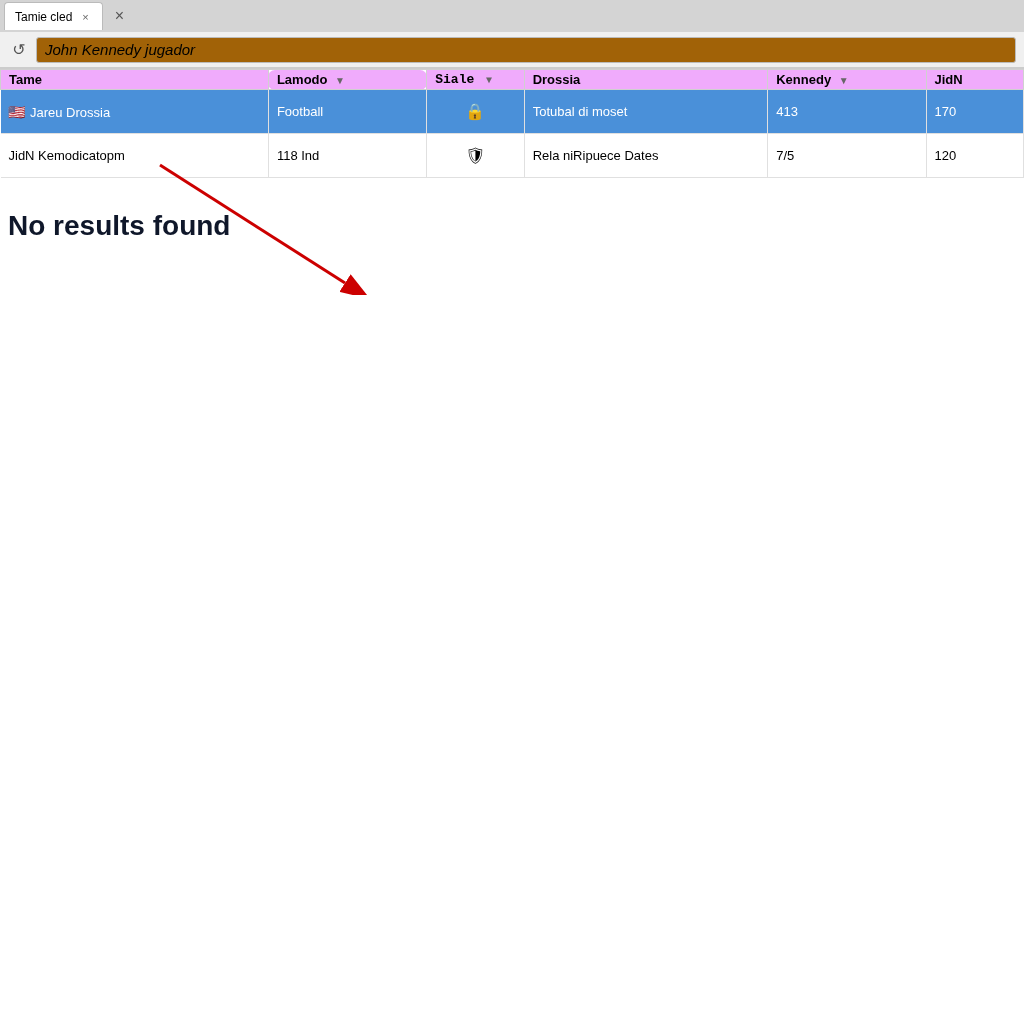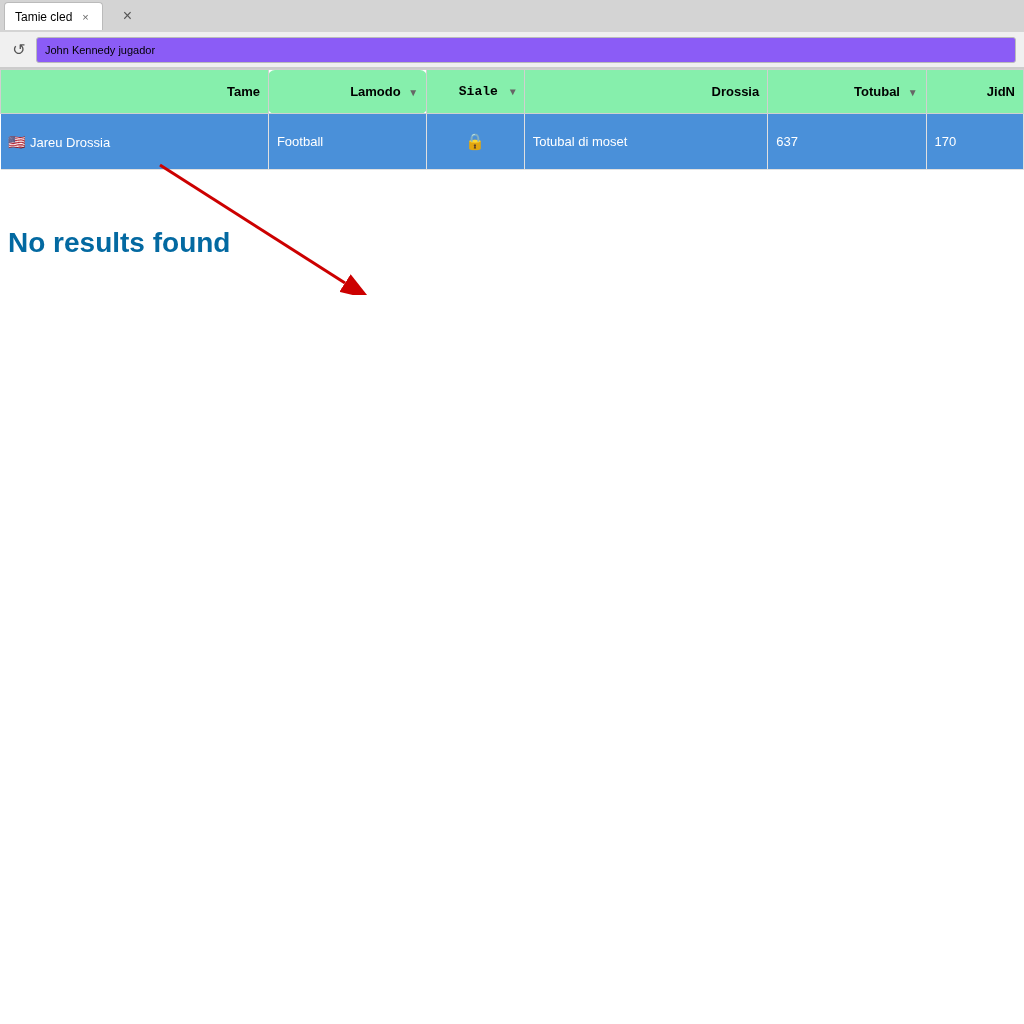--- a/index.html
+++ b/index.html
@@ -18,21 +18,21 @@
       background: #e8e8e8;
       border-bottom: 1px solid #ccc;
     }
 
     .tab-bar {
       display: flex;
       align-items: center;
       background: #d4d4d4;
       height: 32px;
       padding: 0 4px;
-      gap: 12px;
+      gap: 4px;
     }
 
     .tab {
       display: flex;
       align-items: center;
       background: #f0f0f0;
       border: 1px solid #bbb;
       border-bottom: none;
       border-radius: 4px 4px 0 0;
       padding: 4px 10px;
@@ -91,42 +91,43 @@
       align-items: center;
       justify-content: center;
     }
 
     .address-input {
       flex: 1;
       height: 26px;
       border: 1px solid #bbb;
       border-radius: 3px;
       padding: 2px 8px;
-      font-size: 11px;
-      background: #8b5cf6;
+      font-size: 15px;
+      background: #a16207;
       outline: none;
+      font-style: italic;
     }
 
     
     .table-container {
       width: 100%;
       overflow: hidden;
     }
 
     table {
       width: 100%;
       border-collapse: collapse;
       table-layout: fixed;
     }
 
     thead th {
-      background: #86efac;
+      background: #f0abfc;
       border: 1px solid #d0d0d0;
-      padding: 14px 8px;
-      text-align: right;
+      padding: 2px 8px;
+      text-align: left;
       font-weight: bold;
       font-size: 13px;
       white-space: nowrap;
       overflow: hidden;
     }
 
     .col-tame { width: 220px; }
     .col-lamodo { width: 130px; border-radius: 7px; }
     .col-siale { width: 80px; font-family: Liberation Mono, monospace; }
     .col-caraions { width: 200px; }
@@ -146,44 +147,44 @@
     tbody tr.highlighted {
       background: #4a90d9;
       color: #fff;
     }
 
     tbody tr.normal {
       background: #fff;
     }
 
     tbody td {
-      padding: 18px 8px;
+      padding: 12px 8px;
       border-right: 1px solid #e0e0e0;
       white-space: nowrap;
       overflow: hidden;
       text-overflow: ellipsis;
     }
 
     
     .annotation-layer {
       position: absolute;
       top: 0;
       left: 0;
       width: 100%;
       height: 100%;
       pointer-events: none;
     }
 
     .no-results-text {
       position: absolute;
-      top: 227px;
+      top: 210px;
       left: 8px;
       font-size: 28px;
       font-weight: bold;
-      color: #0369a1;
+      color: #0f172a;
     }
 
     .arrow-svg {
       position: absolute;
       top: 155px;
       left: 150px;
       pointer-events: none;
     }
   </style>
 </head>
@@ -215,36 +216,44 @@
           <span class="sort-arrow">▼</span>
         </th>
         <th class="col-siale">
           <span>Siale</span>
           <span class="sort-arrow">▼</span>
         </th>
         <th class="col-caraions">
           <span>Drossia</span>
         </th>
         <th class="col-sensra">
-          <span>Totubal</span>
+          <span>Kennedy</span>
           <span class="sort-arrow">▼</span>
         </th>
         <th class="col-licar">
           <span>JidN</span>
         </th>
       </tr>
     </thead>
     <tbody id="table-body">
     <tr class="highlighted">
           <td><span style="margin-right: 4px; font-size: 14px;">🇺🇸</span><span>Jareu Drossia</span></td>
           <td>Football</td>
           <td style="text-align: center; font-size: 16px;">🔒</td>
           <td>Totubal di moset</td>
-          <td>637</td>
+          <td>413</td>
           <td>170</td>
+        </tr>
+        <tr class="normal">
+          <td><span>JidN Kemodicatopm</span></td>
+          <td>118 Ind</td>
+          <td style="text-align: center; font-size: 16px;">🛡</td>
+          <td>Rela niRipuece Dates</td>
+          <td>7/5</td>
+          <td>120</td>
         </tr>
       </tbody>
   </table>
 </div>
 
 <div class="annotation-layer">
   <div class="no-results-text">No results found</div>
 
   <svg class="arrow-svg" width="220" height="140" viewBox="0 0 220 140">
     <defs>

